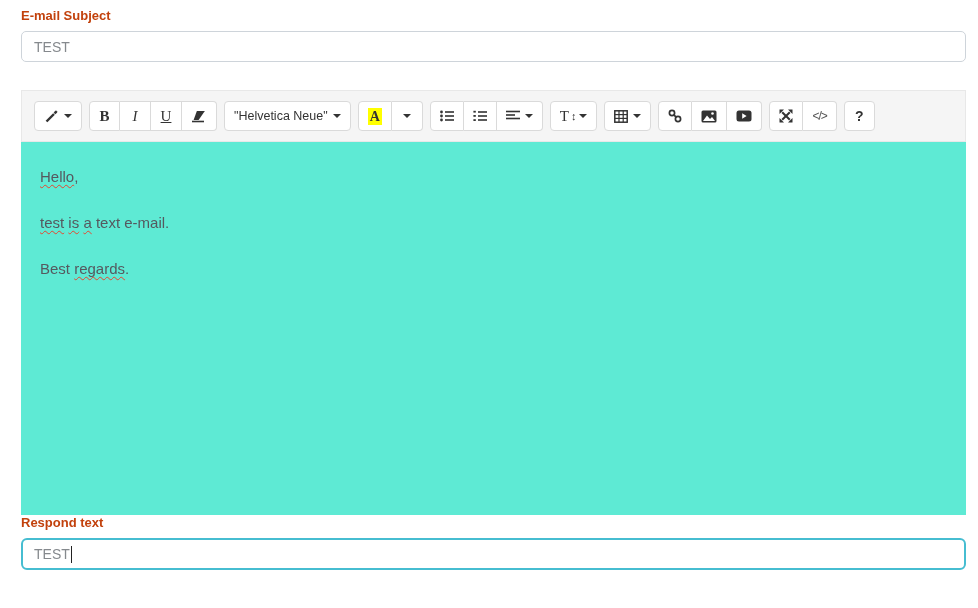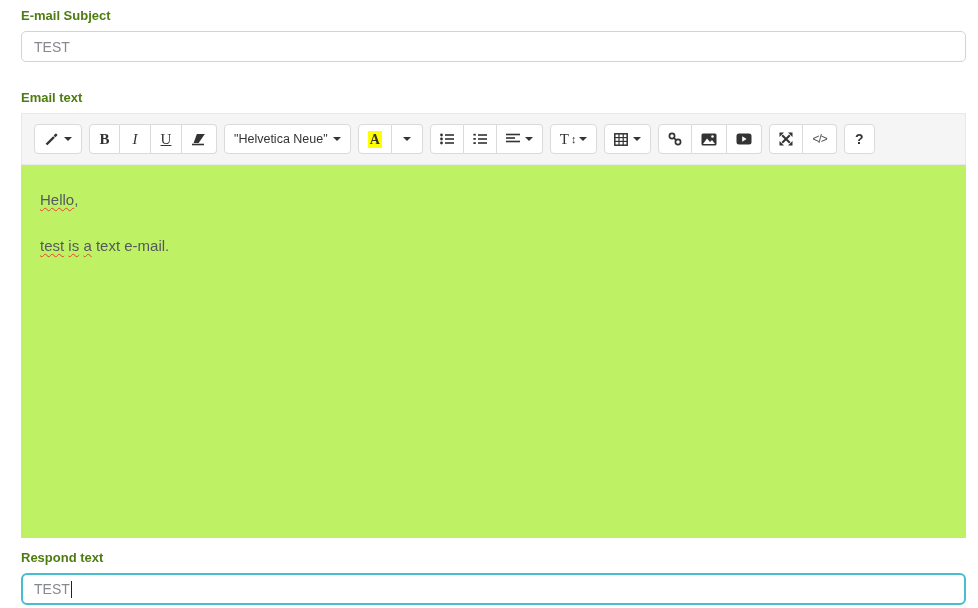--- a/index.html
+++ b/index.html
@@ -4,21 +4,21 @@
 <style>
   * { box-sizing: border-box; }
   html, body { margin: 0; padding: 0; background: #ffffff; }
   body {
     width: 978px; height: 608px; overflow: hidden;
     font-family: "Liberation Sans", "DejaVu Sans", sans-serif;
   }
   .page { padding: 8px 12px 0 21px; }
 
   .field-label {
-    font-size: 13px; font-weight: 700; color: #4d7c0f;
+    font-size: 13px; font-weight: 700; color: #c2410c;
     margin: 0 0 8px 0; display: block;
   }
 
   .text-input {
     width: 945px; height: 31px;
     border: 1px solid #ced4da; border-radius: 5px;
     padding: 5px 12px; font-size: 14px; color: #85898d;
     font-family: "Liberation Sans", "DejaVu Sans", sans-serif;
     background: #fff; outline: none; display: block;
   }
@@ -61,21 +61,21 @@
     font-weight: 700; font-size: 14px; background: #ffff00;
     padding: 0 2px; line-height: 17px;
   }
   .codeview-glyph { font-size: 12px; color: #555; letter-spacing: -1px; }
   .help-glyph { font-weight: 700; font-size: 14px; }
   .height-T { font-family: "Liberation Serif", "DejaVu Serif", serif; font-size: 15px; }
   .updown { font-size: 11px; margin-left: -3px; letter-spacing: -2px; }
   .icon-svg { display: block; }
 
   .note-editing-area {
-    background: #bef264; min-height: 373px;
+    background: #5eead4; min-height: 373px;
     padding: 24px 19px 10px 19px;
   }
   .note-editing-area p {
     margin: 0 0 25px 0; font-size: 15px; color: #55595f; line-height: 1.4;
   }
   .misspell {
     text-decoration: underline;
     text-decoration-style: wavy;
     text-decoration-color: #e8442e;
     text-decoration-thickness: 1px;
@@ -98,21 +98,20 @@
 </head>
 <body>
 
 <div class="page">
 
   <label class="field-label">E-mail Subject</label>
   <input class="text-input" type="text" value="TEST" style="">
 
   <div class="gap-1"></div>
 
-  <label class="field-label">Email text</label>
 
   <div class="note-editor">
     <div class="note-toolbar">
 
       <div class="btn-group">
         <button class="tb-btn">
           <span>
             <svg class="icon-svg" width="15" height="15" viewBox="0 0 15 15">
               <line x1="2.5" y1="12.5" x2="10" y2="5" stroke="#333" stroke-width="2.4"></line>
               <line x1="10.5" y1="4.5" x2="12.5" y2="2.5" stroke="#333" stroke-width="2.4"></line>
@@ -270,22 +269,23 @@
         <button class="tb-btn">
             <span class="help-glyph">?</span>
           </button>
       </div>
 
     </div>
 
     <div class="note-editing-area" id="editing-area">
         <p><span class="misspell">Hello</span><span>,</span></p>
         <p><span class="misspell">test</span><span> </span><span class="misspell">is</span><span> </span><span class="misspell">a</span><span> text e-mail.</span></p>
+        <p><span>Best </span><span class="misspell">regards</span><span>.</span></p>
       </div>
   </div>
 
-  <label class="field-label" style="margin-top:12px">Respond text</label>
+  <label class="field-label" style="">Respond text</label>
   <div class="fake-input-focused">
     <span>TEST</span>
     <span class="text-caret"></span>
   </div>
 
 </div>
 
 </body></html>

